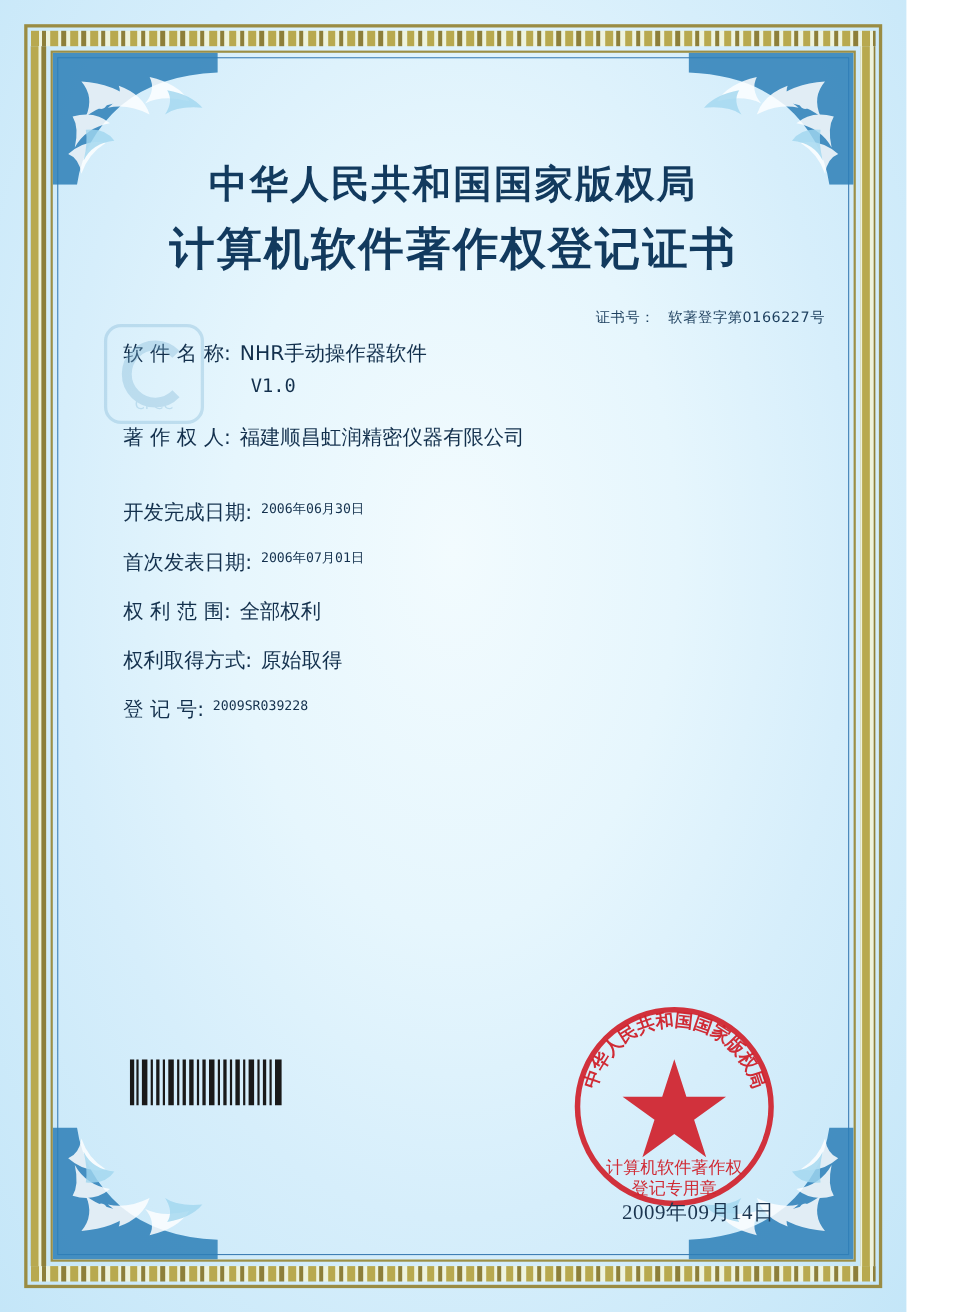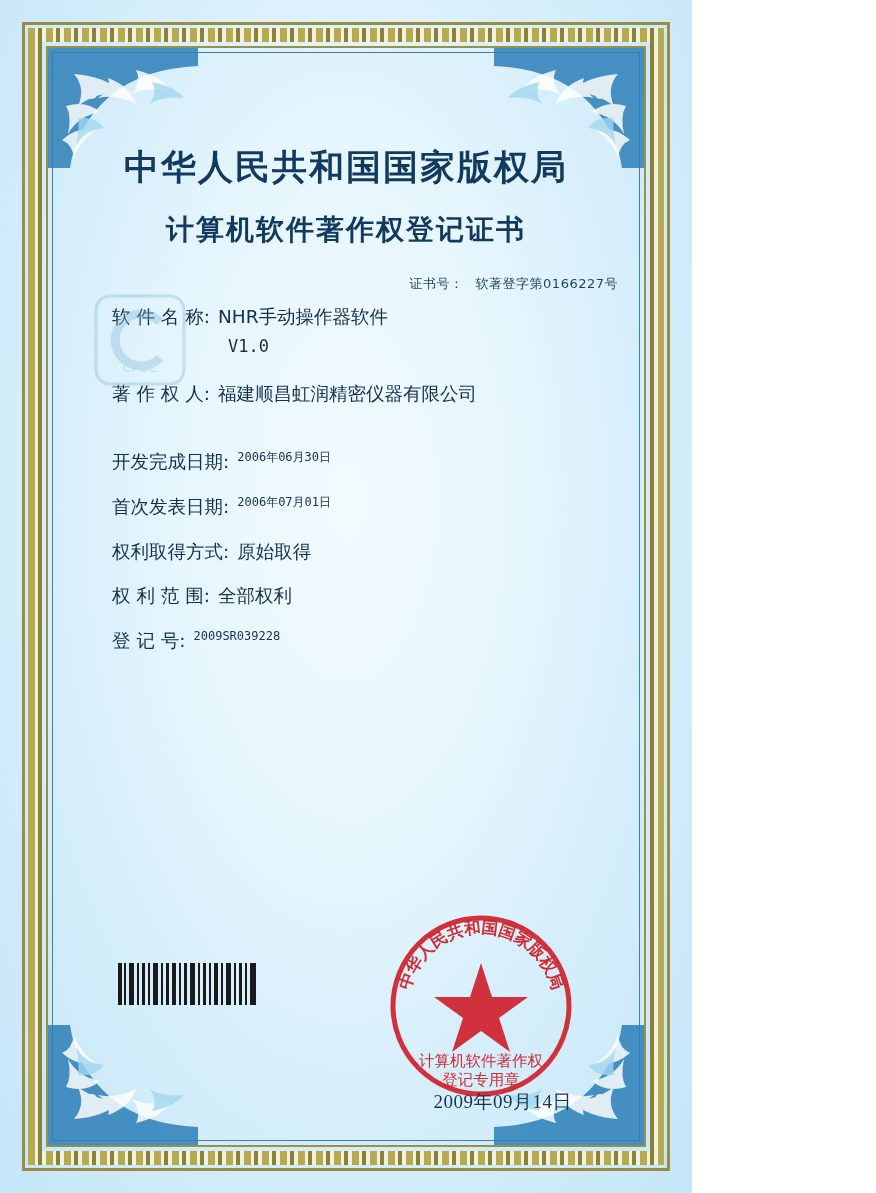--- a/index.html
+++ b/index.html
@@ -5,21 +5,21 @@
   html, body {
     margin: 0;
     padding: 0;
     background: #ffffff;
   }
   body {
     font-family: "DejaVu Sans", "Liberation Sans", sans-serif;
   }
   #certificate {
     position: relative;
-    width: 692px;
+    width: 824px;
     height: 1193px;
     overflow: hidden;
     background:
       radial-gradient(ellipse at 50% 42%, #f2fbfe 0%, #e6f6fd 35%, #d6eefb 62%, #c4e6f8 100%);
   }
 
   
   .border-outer {
     position: absolute;
     left: 22px; top: 22px; right: 22px; bottom: 22px;
@@ -78,24 +78,24 @@
     font-weight: bold;
     font-size: 35px;
     letter-spacing: 2px;
     color: #123a5e;
     margin-top: 82px;
   }
   .title-sub {
     text-align: center;
     font-family: Liberation Sans, sans-serif;
     font-weight: bold;
-    font-size: 28px;
+    font-size: 41px;
     letter-spacing: 2px;
     color: #123a5e;
-    margin-top: 20px;
+    margin-top: 8px;
   }
 
   .cert-no {
     text-align: right;
     font-size: 13px;
     color: #1d3f5e;
     margin-top: 26px;
     padding-right: 12px;
     letter-spacing: 0.5px;
   }
@@ -316,27 +316,27 @@
         <span class="field-label">开发完成日期:</span>
         <span class="field-value2">2006年06月30日</span>
       </div>
 
       <div class="field-row row-dense">
         <span class="field-label">首次发表日期:</span>
         <span class="field-value2">2006年07月01日</span>
       </div>
 
       <div class="field-row row-dense">
+        <span class="field-label">权 利 范 围:</span>
+        <span class="field-value">全部权利</span>
+      </div>
+
+      <div class="field-row row-dense">
         <span class="field-label">权利取得方式:</span>
         <span class="field-value">原始取得</span>
-      </div>
-
-      <div class="field-row row-dense">
-        <span class="field-label">权 利 范 围:</span>
-        <span class="field-value">全部权利</span>
       </div>
 
       <div class="field-row row-dense">
         <span class="field-label">登 记 号:</span>
         <span class="field-value2">2009SR039228</span>
       </div>
 
     </div>
 
 

